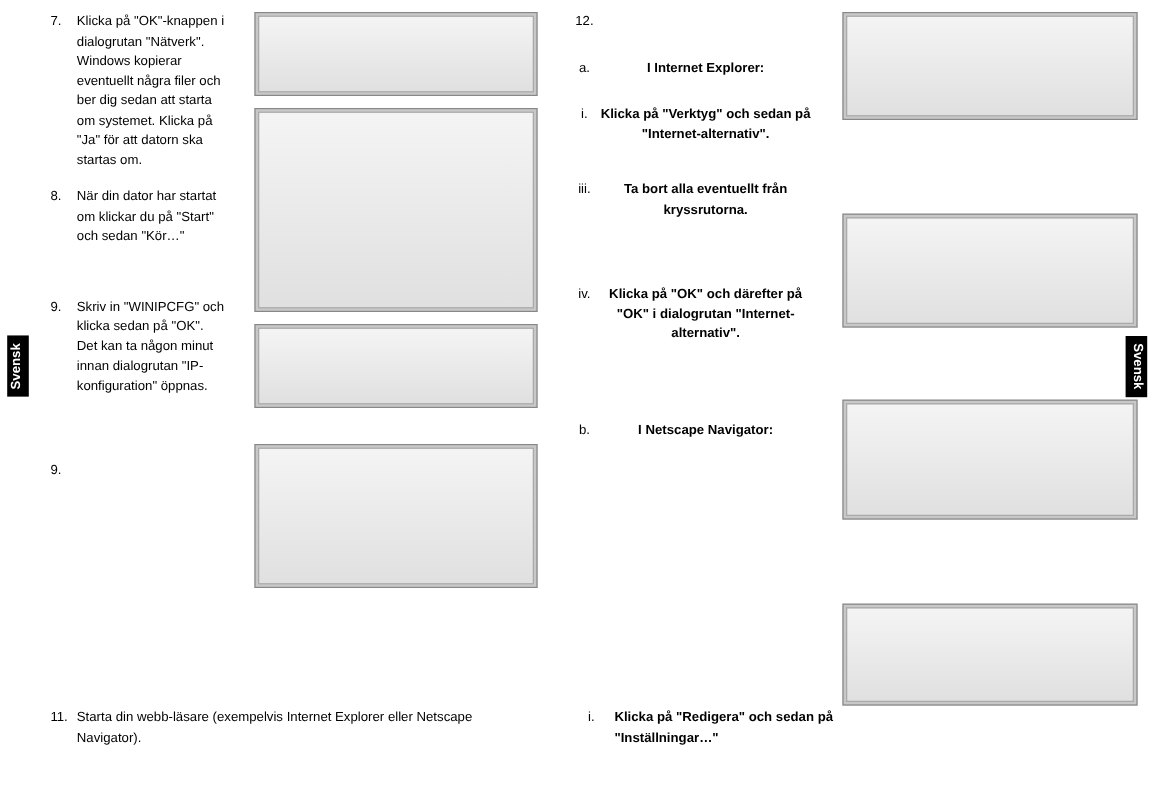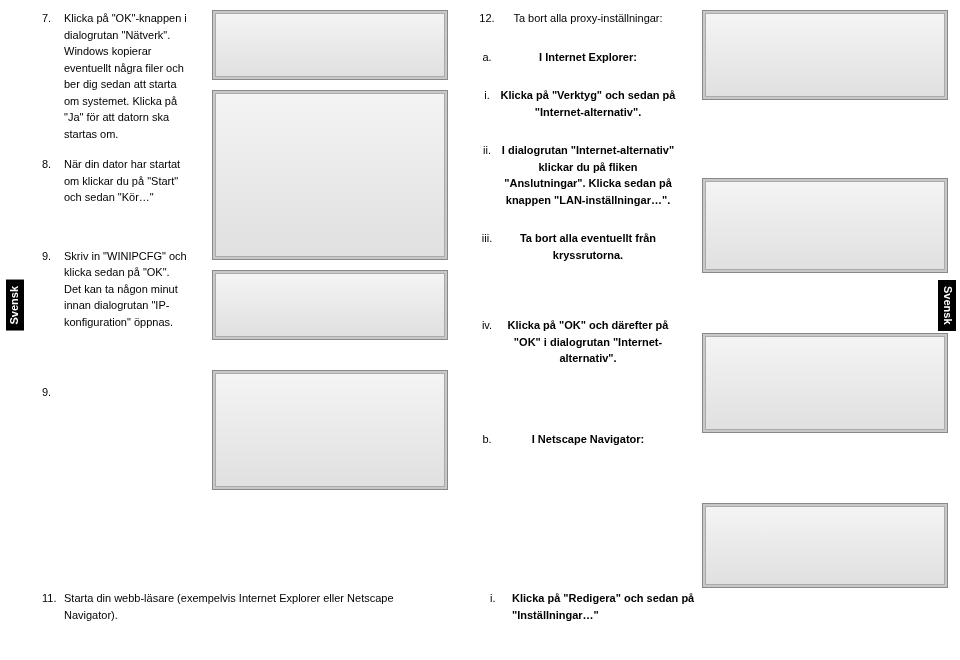--- a/index.html
+++ b/index.html
@@ -126,37 +126,32 @@
     <div class="img-placeholder img-lg"></div>
     <div class="img-placeholder img-sm"></div>
     <div style="height:20px"></div>
     <div class="img-placeholder img-md"></div>
   </div>
 
   <div class="col col3">
     <div class="content">
       <div class="step">
         <div class="num">12.</div>
-        <div class="txt">Ta bort alla proxy-inställningar:</div>
       </div>
       <div class="spacer"></div>
       <div class="sub">
         <div class="num">a.</div>
         <div class="txt">I Internet Explorer:</div>
       </div>
       <div class="spacer"></div>
       <div class="sub">
         <div class="num">i.</div>
         <div class="txt">Klicka på "Verktyg" och sedan på "Internet-alternativ".</div>
       </div>
       <div class="spacer"></div>
-      <div class="sub">
-        <div class="num">ii.</div>
-        <div class="txt">I dialogrutan "Internet-alternativ" klickar du på fliken "Anslutningar". Klicka sedan på knappen "LAN-inställningar…".</div>
-      </div>
       <div class="spacer"></div>
       <div class="sub">
         <div class="num">iii.</div>
         <div class="txt">Ta bort alla eventuellt från kryssrutorna.</div>
       </div>
       <div style="height:40px"></div>
       <div class="sub">
         <div class="num">iv.</div>
         <div class="txt">Klicka på "OK" och därefter på "OK" i dialogrutan "Internet-alternativ".</div>
       </div>

